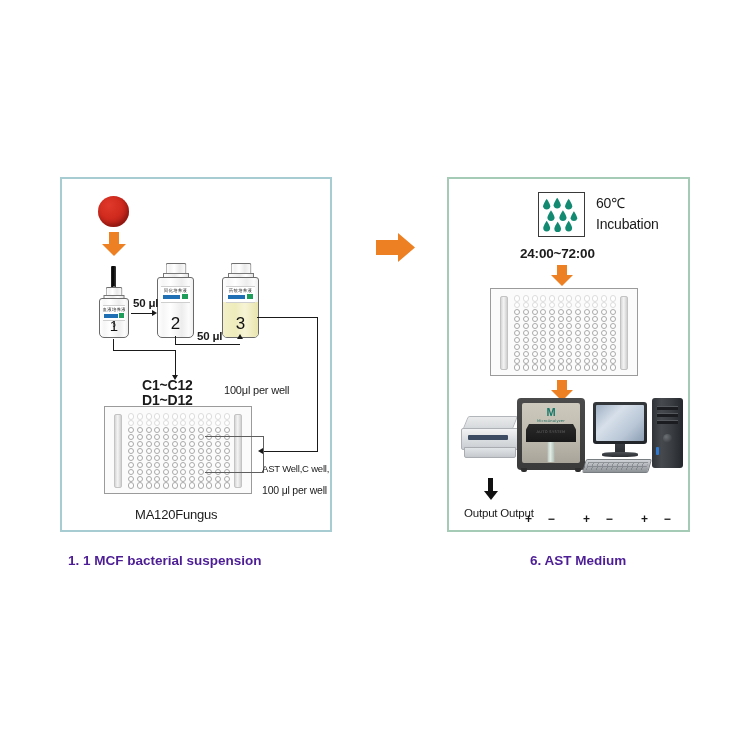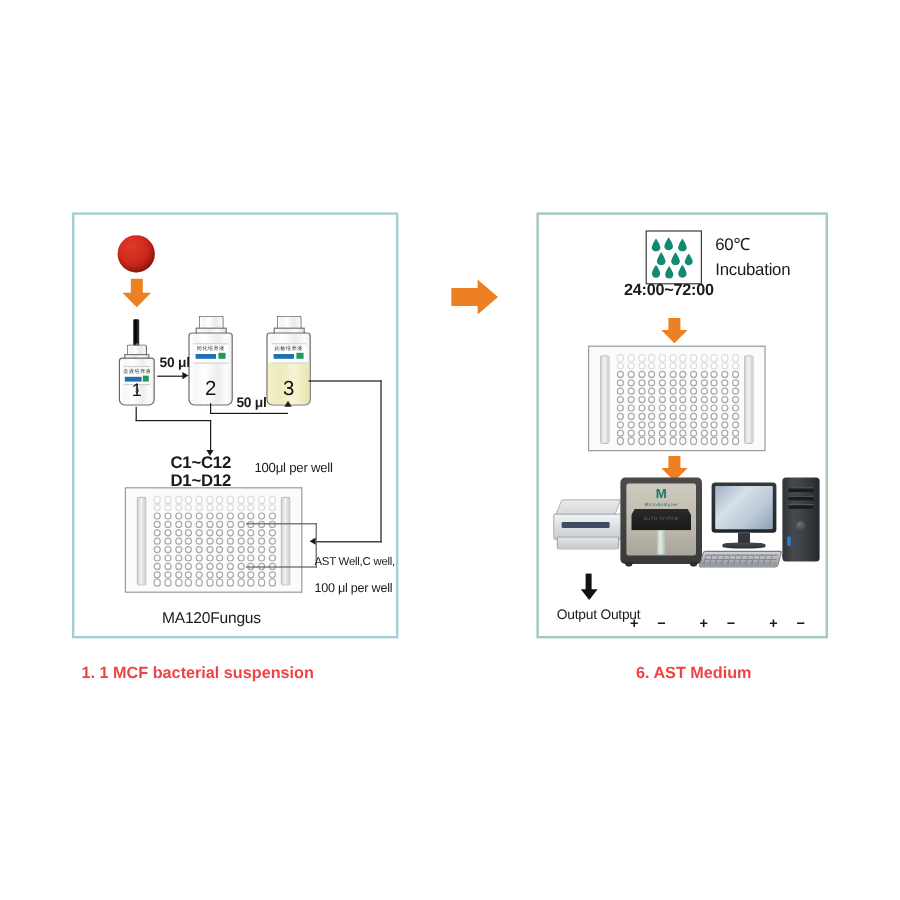--- a/index.html
+++ b/index.html
@@ -40,21 +40,21 @@
     line-height: 1.12;
     letter-spacing: -0.2px;
   }
   .bold { font-weight: bold; }
 
   
   .caption {
     position: absolute;
     font-size: 13.5px;
     font-weight: bold;
-    color: #ef4444;
+    color: #4c1d95;
     white-space: pre;
   }
 
   
   #colony {
     position: absolute;
     left: 98px; top: 196px;
     width: 31px; height: 31px;
     border-radius: 50%;
     background:
@@ -496,21 +496,21 @@
 
 
   <div class="ln lv" style="left:113px; top:339px; height:12px;"></div>
   <div class="ln lh" style="left:113px; top:350px; width:63px;"></div>
   <div class="ln lv" style="left:175px; top:350px; height:27px;"></div>
   <div class="tri tri-down" style="left:171.5px; top:375px;"></div>
 
   <div class="txt bold" style="left:142px; top:378px; font-size:14px; line-height:1.08;">C1~C12
 D1~D12</div>
 
-  <div class="txt" style="left:212px; top:384px; font-size:11px;">100μl per well</div>
+  <div class="txt" style="left:224px; top:384px; font-size:11px;">100μl per well</div>
 
   <div class="plate" style="left:104px; top:406px; width:148px; height:88px;">
     <div class="strip" style="left:9px;"></div>
     <div class="strip" style="left:129px;"></div>
     <div class="wells" style="left: 22px; top: 6px; width: 104px; height: 76px; grid-template-rows: repeat(11, 1fr);">
         <i class="faint"></i>
         <i class="faint"></i>
         <i class="faint"></i>
         <i class="faint"></i>
         <i class="faint"></i>
@@ -673,21 +673,21 @@
         <path d="M36.5 19 C36.5 19 33 24.2 33 26.6 A3.6 3.6 0 0 0 40 26.6 C40 24.2 36.5 19 36.5 19 Z"></path>
         <path d="M8 29 C8 29 4.4 34.2 4.4 36.6 A3.6 3.6 0 0 0 11.6 36.6 C11.6 34.2 8 29 8 29 Z"></path>
         <path d="M19.5 30 C19.5 30 16 35.1 16 37.4 A3.5 3.5 0 0 0 23 37.4 C23 35.1 19.5 30 19.5 30 Z"></path>
         <path d="M31 29 C31 29 27.4 34.2 27.4 36.6 A3.6 3.6 0 0 0 34.6 36.6 C34.6 34.2 31 29 31 29 Z"></path>
       </g>
     </svg>
   </div>
 
   <div class="txt" style="left:596px; top:196px; font-size:14px;">60℃</div>
   <div class="txt" style="left:596px; top:217px; font-size:14px;">Incubation</div>
-  <div class="txt bold" style="left:520px; top:234px; font-size:13.5px;">24:00~72:00</div>
+  <div class="txt bold" style="left:520px; top:246px; font-size:13.5px;">24:00~72:00</div>
 
   <svg class="osvg" style="left:550px; top:265px;" width="24" height="22" viewBox="0 0 24 22">
     <polygon points="7,0 17,0 17,10 23,10 12,21 1,10 7,10" fill="#ec8022"></polygon>
   </svg>
 
   <div class="plate" style="left:490px; top:288px; width:148px; height:88px;">
     <div class="strip" style="left:9px;"></div>
     <div class="strip" style="left:129px;"></div>
     <div class="wells" style="left: 22px; top: 6px; width: 104px; height: 76px; grid-template-rows: repeat(11, 1fr);">
         <i class="faint"></i>

